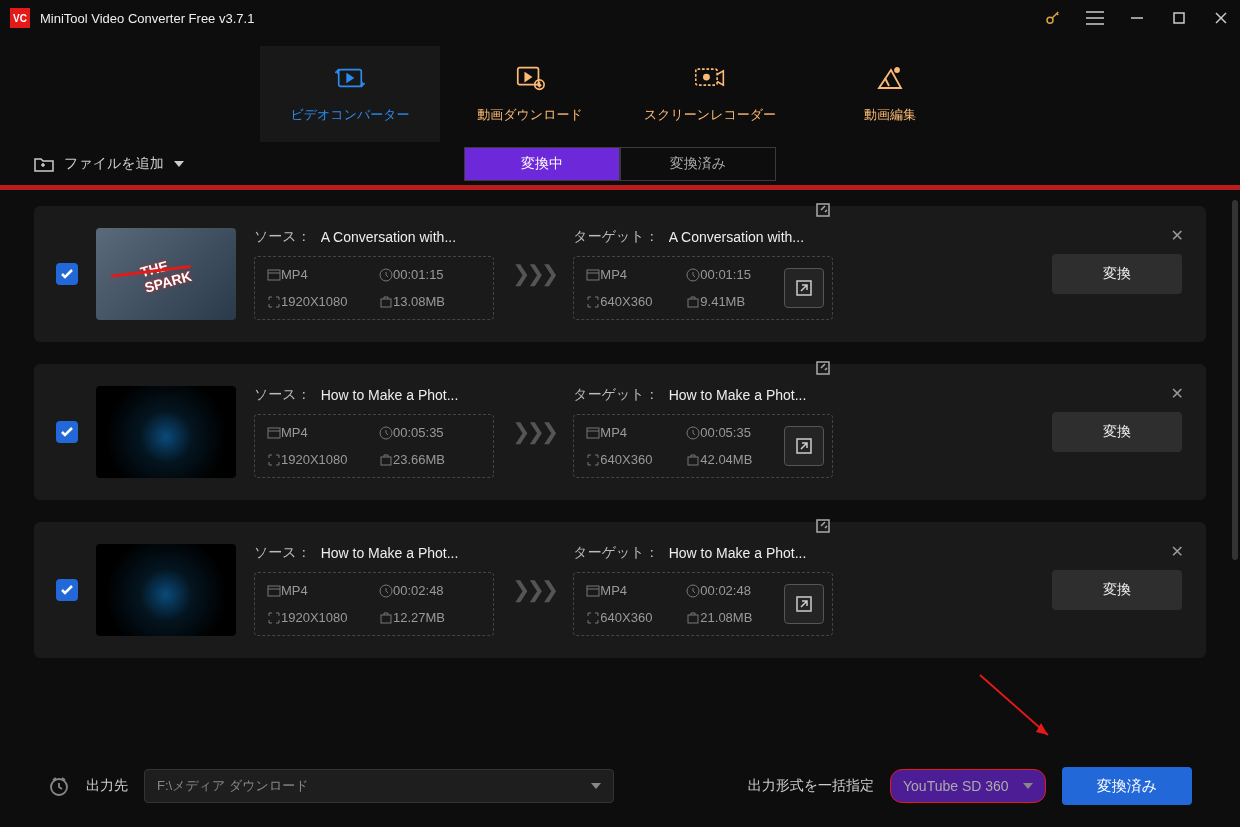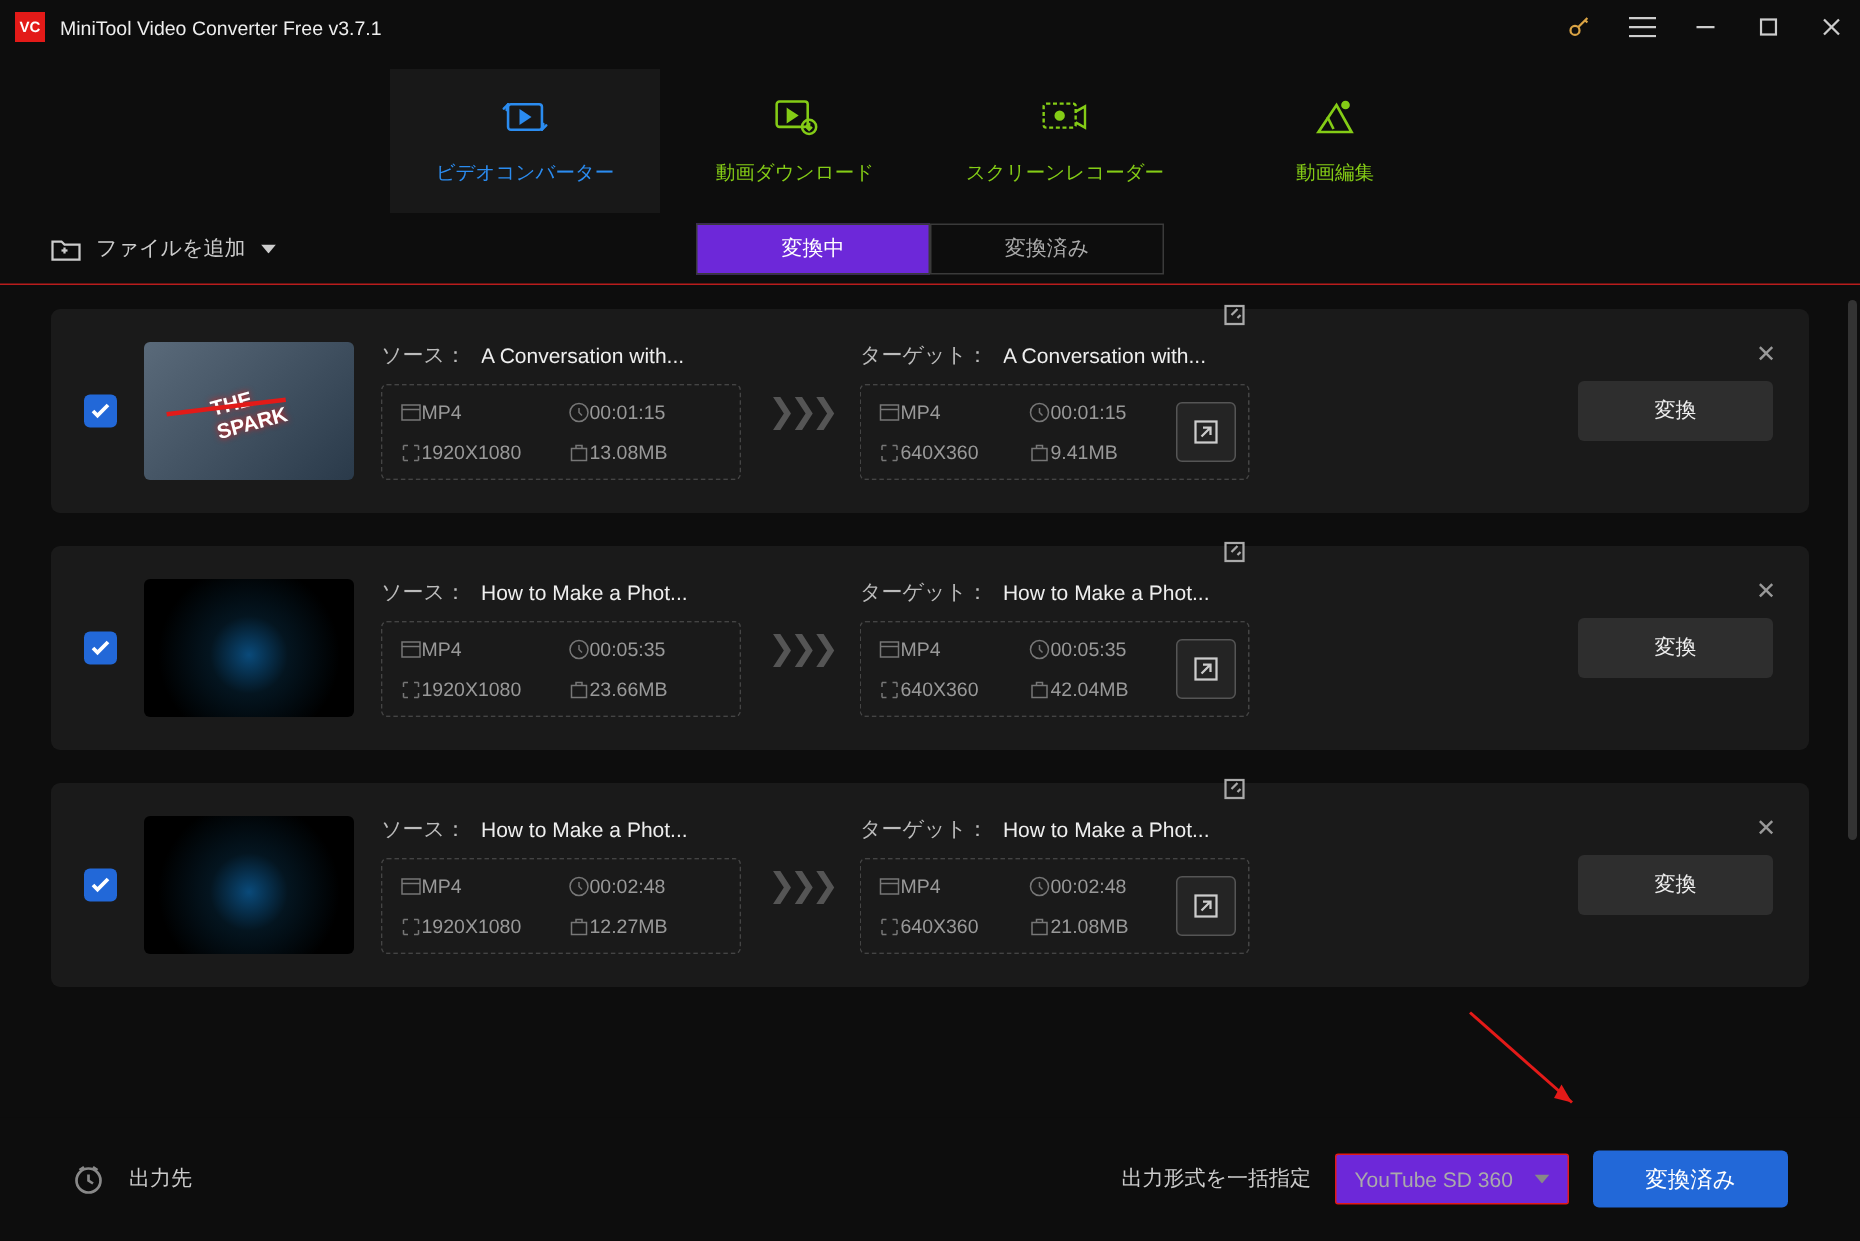--- a/index.html
+++ b/index.html
@@ -4,24 +4,24 @@
 <style>
 *{margin:0;padding:0;box-sizing:border-box;font-family:"Segoe UI","Hiragino Sans",sans-serif}
 body{background:#0d0d0d;color:#ccc;width:1240px;height:827px;overflow:hidden;position:relative}
 .titlebar{height:36px;display:flex;align-items:center;padding:0 10px;background:#0d0d0d}
 .app-icon{width:20px;height:20px;background:#e31a18;border-radius:0;display:flex;align-items:center;justify-content:center;color:#fff;font-size:10px;font-weight:bold;margin-right:10px}
 .app-title{font-size:13px;color:#eee}
 .titlebar-right{margin-left:auto;display:flex;gap:24px;align-items:center}
 .tb-btn{width:18px;height:18px;display:flex;align-items:center;justify-content:center;color:#ccc;cursor:pointer;font-size:14px}
 .key-icon{color:#d9a344}
 .tabs{display:flex;justify-content:center;gap:0;background:#0d0d0d;padding:10px 0 0 0}
-.tab{width:180px;height:96px;display:flex;flex-direction:column;align-items:center;justify-content:center;gap:14px;cursor:pointer;color:#84cc16;font-size:13px}
+.tab{width:180px;height:96px;display:flex;flex-direction:column;align-items:center;justify-content:center;gap:14px;cursor:pointer;color:#fdba74;font-size:13px}
 .tab.active{background:#181818;color:#2b8cf0}
 .tab-icon{width:32px;height:28px;display:flex;align-items:center;justify-content:center;color:inherit}
-.toolbar{height:48px;display:flex;align-items:center;padding:0 34px;background:#0d0d0d;border-bottom:1px solid #b91c1c}
+.toolbar{height:48px;display:flex;align-items:center;padding:0 34px;background:#0d0d0d;border-bottom:5px solid #b91c1c}
 .add-file{display:flex;align-items:center;gap:10px;color:#ccc;font-size:14px;cursor:pointer}
 .status-tabs{display:flex;margin-left:auto;margin-right:auto;position:absolute;left:50%;transform:translateX(-50%)}
 .status-tab{width:156px;height:34px;display:flex;align-items:center;justify-content:center;font-size:14px;color:#aaa;cursor:pointer;border:1px solid #3a3a3a}
 .status-tab.active{background:#6d28d9;color:#fff}
 .list{padding:16px 34px 0 34px;overflow-y:auto;height:560px}
 .item{background:#1a1a1a;border-radius:6px;padding:22px 24px 22px 22px;margin-bottom:22px;display:flex;align-items:center;gap:18px;position:relative}
 .check{width:22px;height:22px;background:#2268d8;border-radius:4px;display:flex;align-items:center;justify-content:center;color:#fff;flex-shrink:0}
 .thumb{width:140px;height:92px;background:#0a0a0a;border-radius:4px;flex-shrink:0;display:flex;align-items:center;justify-content:center;overflow:hidden;position:relative}
 .thumb.t1{background:linear-gradient(135deg,#5a6a7a 0%,#2a3a4a 100%)}
 .thumb.t2,.thumb.t3{background:radial-gradient(circle at 50% 55%,#0a4a7a 0%,#041520 30%,#000 70%)}
@@ -40,21 +40,21 @@
 .target-block .details{padding-right:56px}
 .edit-btn{position:absolute;right:8px;top:50%;transform:translateY(-50%);width:40px;height:40px;border:1px solid #555;border-radius:4px;display:flex;align-items:center;justify-content:center;background:#242424;cursor:pointer;color:#ccc}
 .edit-top{position:absolute;right:0;top:-28px;color:#aaa;cursor:pointer;width:20px;height:20px;display:flex;align-items:center;justify-content:center}
 .convert-btn{width:130px;height:40px;background:#2e2e2e;border:none;border-radius:4px;color:#eee;font-size:14px;cursor:pointer;margin-left:auto}
 .close-item{position:absolute;right:22px;top:20px;color:#999;cursor:pointer;font-size:16px}
 .footer{position:absolute;bottom:0;left:0;right:0;height:82px;display:flex;align-items:center;padding:0 48px;background:#0d0d0d;gap:16px}
 .clock-icon{color:#888;cursor:pointer}
 .out-label{color:#ccc;font-size:14px}
 .out-select{width:470px;height:34px;background:#1e1e1e;border:1px solid #333;border-radius:4px;padding:0 12px;color:#888;font-size:13px;display:flex;align-items:center;justify-content:space-between;cursor:pointer}
 .fmt-label{margin-left:auto;color:#ccc;font-size:14px}
-.fmt-select{width:156px;height:34px;background:#6d28d9;border:1px solid #e31a18;border-radius:2px;padding:0 12px;color:#aaa;font-size:14px;display:flex;align-items:center;justify-content:space-between;cursor:pointer}
+.fmt-select{width:156px;height:34px;background:#4c1d95;border:1px solid #e31a18;border-radius:12px;padding:0 12px;color:#aaa;font-size:14px;display:flex;align-items:center;justify-content:space-between;cursor:pointer}
 .convert-all{width:130px;height:38px;background:#2268d8;border:none;border-radius:4px;color:#fff;font-size:15px;font-weight:500;cursor:pointer}
 .arrow-annot{position:absolute;right:180px;bottom:82px;width:90px;height:80px;pointer-events:none}
 .scrollbar{position:absolute;right:2px;top:200px;width:6px;height:360px;background:#333;border-radius:3px}
 svg{display:block}
 </style>
 </head>
 <body>
 
 <div class="titlebar">
   <div class="app-icon">VC</div>
@@ -451,20 +451,26 @@
 <div class="scrollbar"></div>
 
 <div class="footer">
   <div class="clock-icon">
       <svg width="22" height="22" viewBox="0 0 22 22" fill="none" stroke="currentColor" stroke-width="1.8">
         <circle cx="11" cy="12" r="8"></circle>
         <path d="M11 8v4l3 2M8 3l-3 2M14 3l3 2"></path>
       </svg>
     </div>
   <span class="out-label">出力先</span>
+  <div class="out-select">
+    <span>F:\メディア ダウンロード</span>
+    <svg width="10" height="6" viewBox="0 0 10 6" fill="#888">
+        <path d="M0 0l5 6 5-6z"></path>
+      </svg>
+  </div>
   <span class="fmt-label">出力形式を一括指定</span>
   <div class="fmt-select">
     <span>YouTube SD 360</span>
     <svg width="10" height="6" viewBox="0 0 10 6" fill="#888">
         <path d="M0 0l5 6 5-6z"></path>
       </svg>
   </div>
   <button class="convert-all">変換済み</button>
 </div>
 

